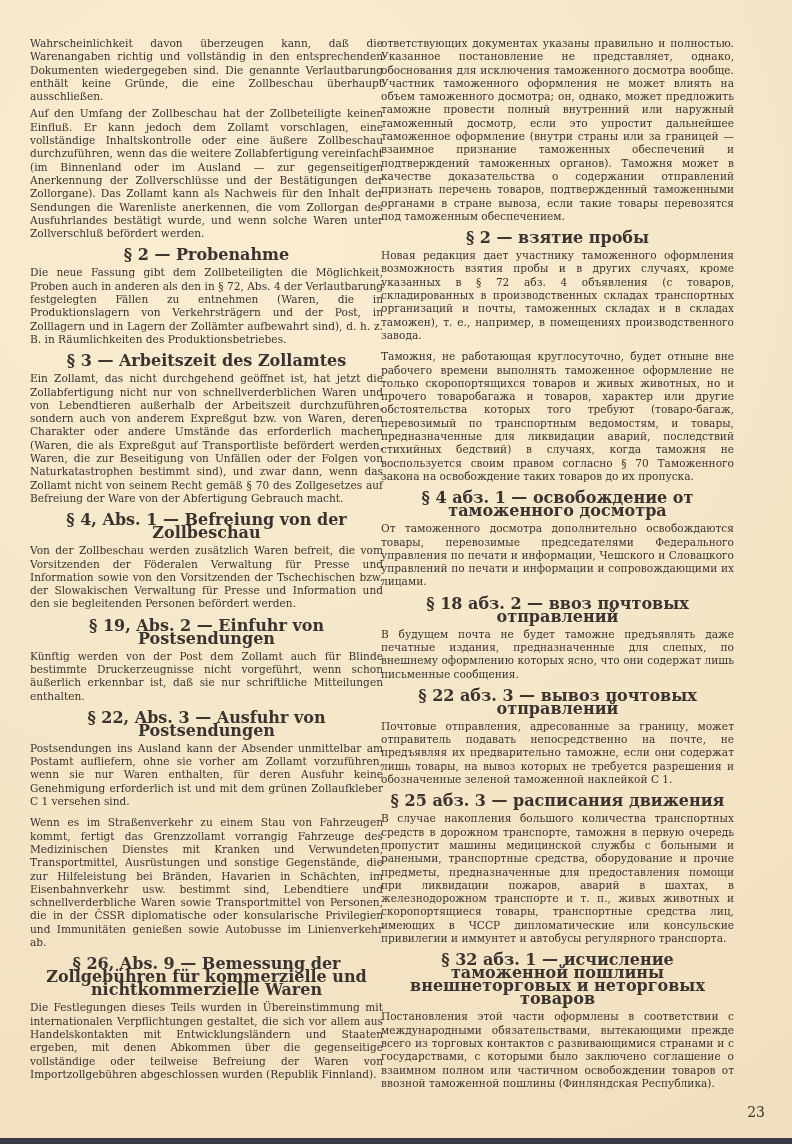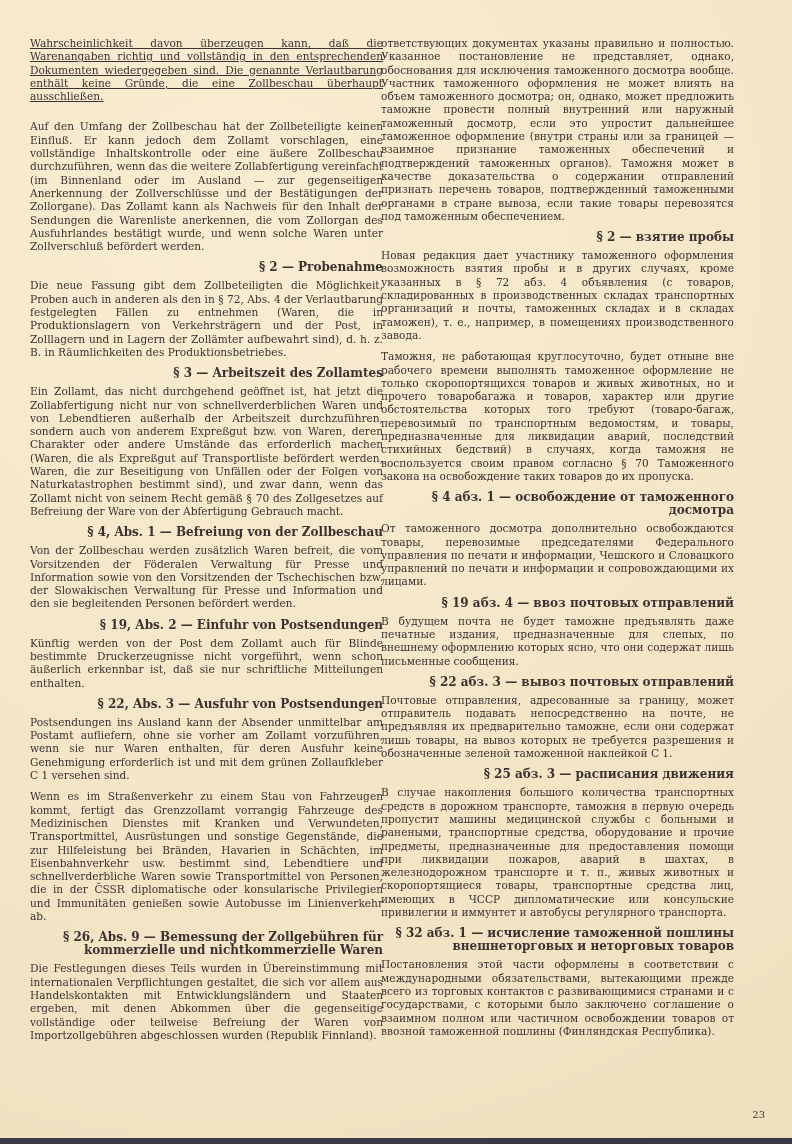--- a/index.html
+++ b/index.html
@@ -19,28 +19,28 @@
     background: #3a3a44;
   }
   .col {
     position: absolute; top: 37px;
     font-size: 10.6px; line-height: 13.3px;
     text-align: justify; hyphens: manual;
   }
   .col.left { left: 30px; width: 353px; }
   .col.right { left: 381px; width: 353px; }
   .para { margin: 0 0 8px 0; }
-  .para.tight { margin-bottom: 17px; text-decoration: underline; }
+  .para.tight { margin-bottom: 4px; }
   h3 {
-    font-size: 12px; font-weight: bold; margin: 0 0 5px 0; line-height: 13px;
-    text-align: right;
+    font-size: 16px; font-weight: bold; margin: 0 0 5px 0; line-height: 13px;
+    text-align: center;
   }
   .section { margin-bottom: 7px; }
   .page-number {
-    position: absolute; right: 27px; bottom: 18px; font-size: 10px;
+    position: absolute; right: 27px; bottom: 18px; font-size: 14px;
   }
 </style>
 </head>
 <body>
 
 <div class="page">
 
   <div class="col left">
     <p class="para tight">Wahrscheinlichkeit davon überzeugen kann, daß die Warenangaben richtig und vollständig in den entsprechenden Dokumenten wiedergegeben sind. Die genannte Verlautbarung enthält keine Gründe, die eine Zollbeschau überhaupt ausschließen.</p>
     <p class="para">Auf den Umfang der Zollbeschau hat der Zollbeteiligte keinen Einfluß. Er kann jedoch dem Zollamt vorschlagen, eine vollständige Inhaltskontrolle oder eine äußere Zollbeschau durchzuführen, wenn das die weitere Zollabfertigung vereinfacht (im Binnenland oder im Ausland — zur gegenseitigen Anerkennung der Zollverschlüsse und der Bestätigungen der Zollorgane). Das Zollamt kann als Nachweis für den Inhalt der Sendungen die Warenliste anerkennen, die vom Zollorgan des Ausfuhrlandes bestätigt wurde, und wenn solche Waren unter Zollverschluß befördert werden.</p>
@@ -82,21 +82,21 @@
       <p class="para">Новая редакция дает участнику таможенного оформления возможность взятия пробы и в других случаях, кроме указанных в § 72 абз. 4 объявления (с товаров, складированных в производственных складах транспортных организаций и почты, таможенных складах и в складах таможен), т. е., например, в помещениях производственного завода.</p>
     </div>
     <div class="section">
       <p class="para">Таможня, не работающая круглосуточно, будет отныне вне рабочего времени выполнять таможенное оформление не только скоропортящихся товаров и живых животных, но и прочего товаробагажа и товаров, характер или другие обстоятельства которых того требуют (товаро-багаж, перевозимый по транспортным ведомостям, и товары, предназначенные для ликвидации аварий, последствий стихийных бедствий) в случаях, когда таможня не воспользуется своим правом согласно § 70 Таможенного закона на освобождение таких товаров до их пропуска.</p>
     </div>
     <div class="section">
       <h3>§ 4 абз. 1 — освобождение от таможенного досмотра</h3>
       <p class="para">От таможенного досмотра дополнительно освобождаются товары, перевозимые председателями Федерального управления по печати и информации, Чешского и Словацкого управлений по печати и информации и сопровождающими их лицами.</p>
     </div>
     <div class="section">
-      <h3>§ 19 абз. 4 — ввоз почтовых отправлений</h3>
+      <h3>§ 18 абз. 2 — ввоз почтовых отправлений</h3>
       <p class="para">В будущем почта не будет таможне предъявлять даже печатные издания, предназначенные для слепых, по внешнему оформлению которых ясно, что они содержат лишь письменные сообщения.</p>
     </div>
     <div class="section">
       <h3>§ 22 абз. 3 — вывоз почтовых отправлений</h3>
       <p class="para">Почтовые отправления, адресованные за границу, может отправитель подавать непосредственно на почте, не предъявляя их предварительно таможне, если они содержат лишь товары, на вывоз которых не требуется разрешения и обозначенные зеленой таможенной наклейкой С 1.</p>
     </div>
     <div class="section">
       <h3>§ 25 абз. 3 — расписания движения</h3>
       <p class="para">В случае накопления большого количества транспортных средств в дорожном транспорте, таможня в первую очередь пропустит машины медицинской службы с больными и ранеными, транспортные средства, оборудование и прочие предметы, предназначенные для предоставления помощи при ликвидации пожаров, аварий в шахтах, в железнодорожном транспорте и т. п., живых животных и скоропортящиеся товары, транспортные средства лиц, имеющих в ЧССР дипломатические или консульские привилегии и иммунтет и автобусы регулярного транспорта.</p>
     </div>

